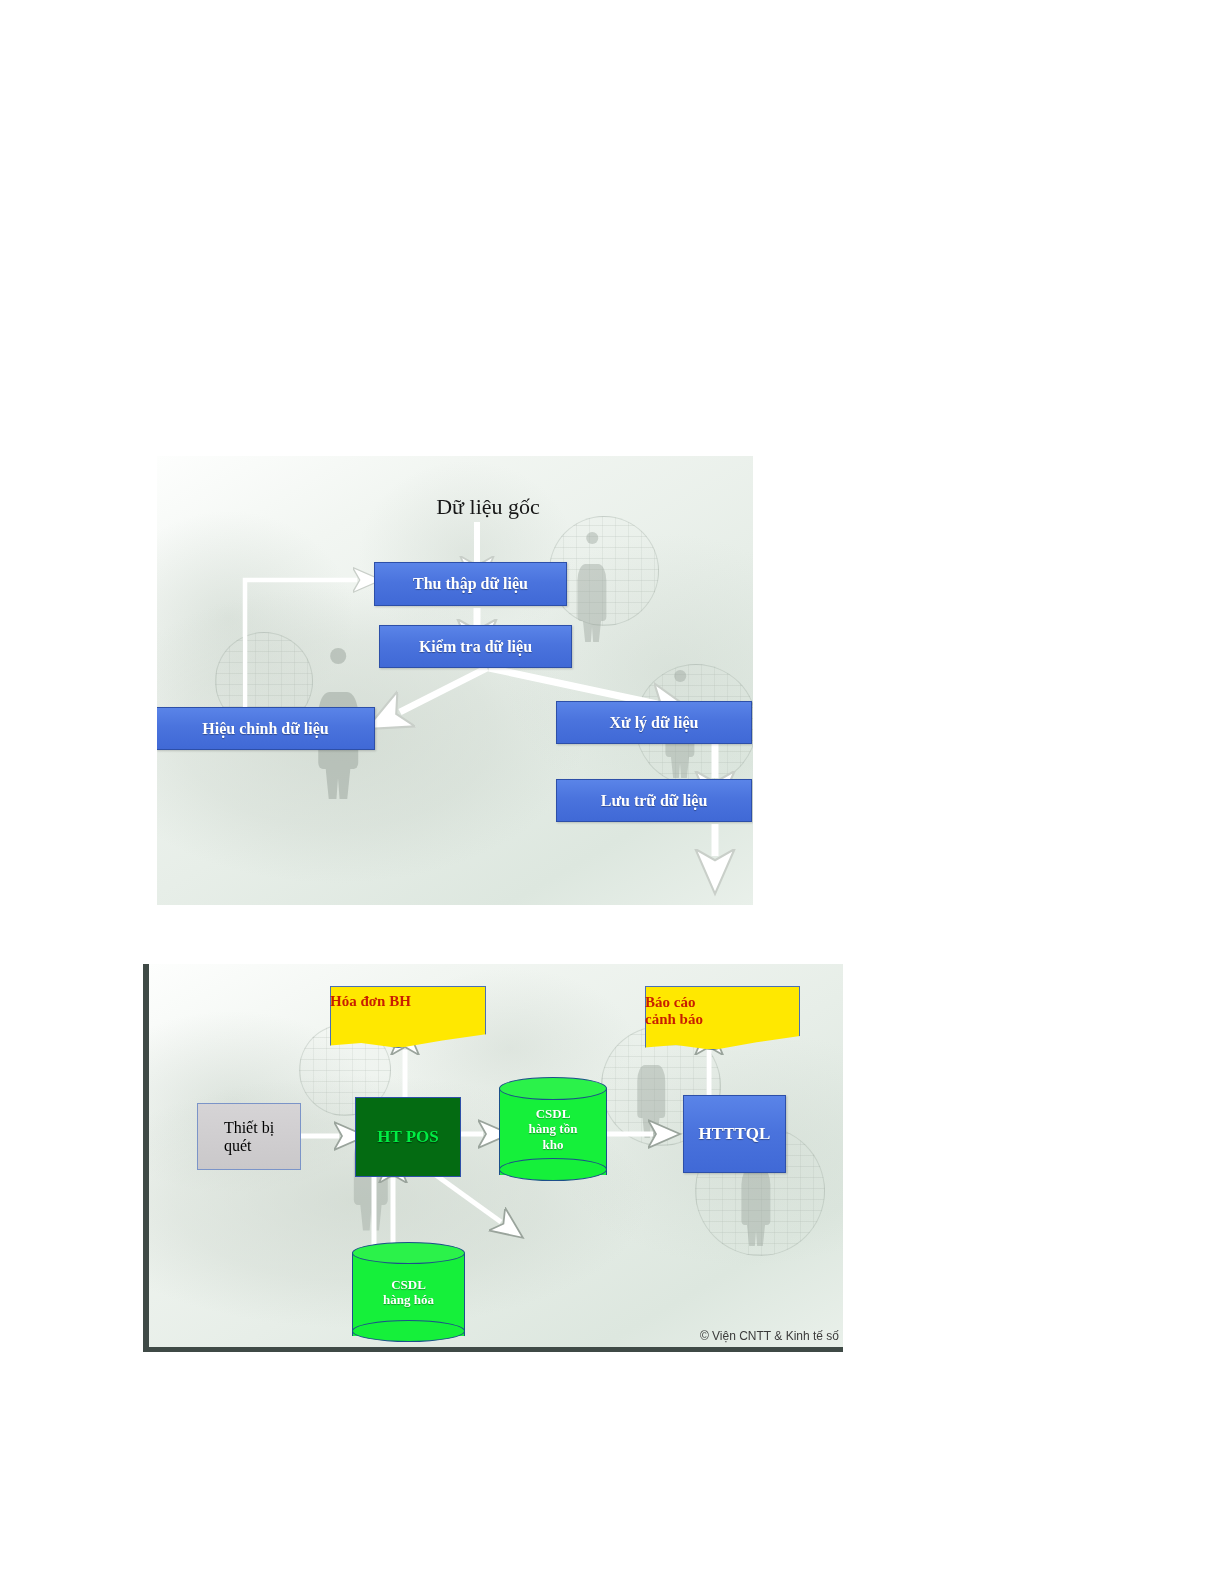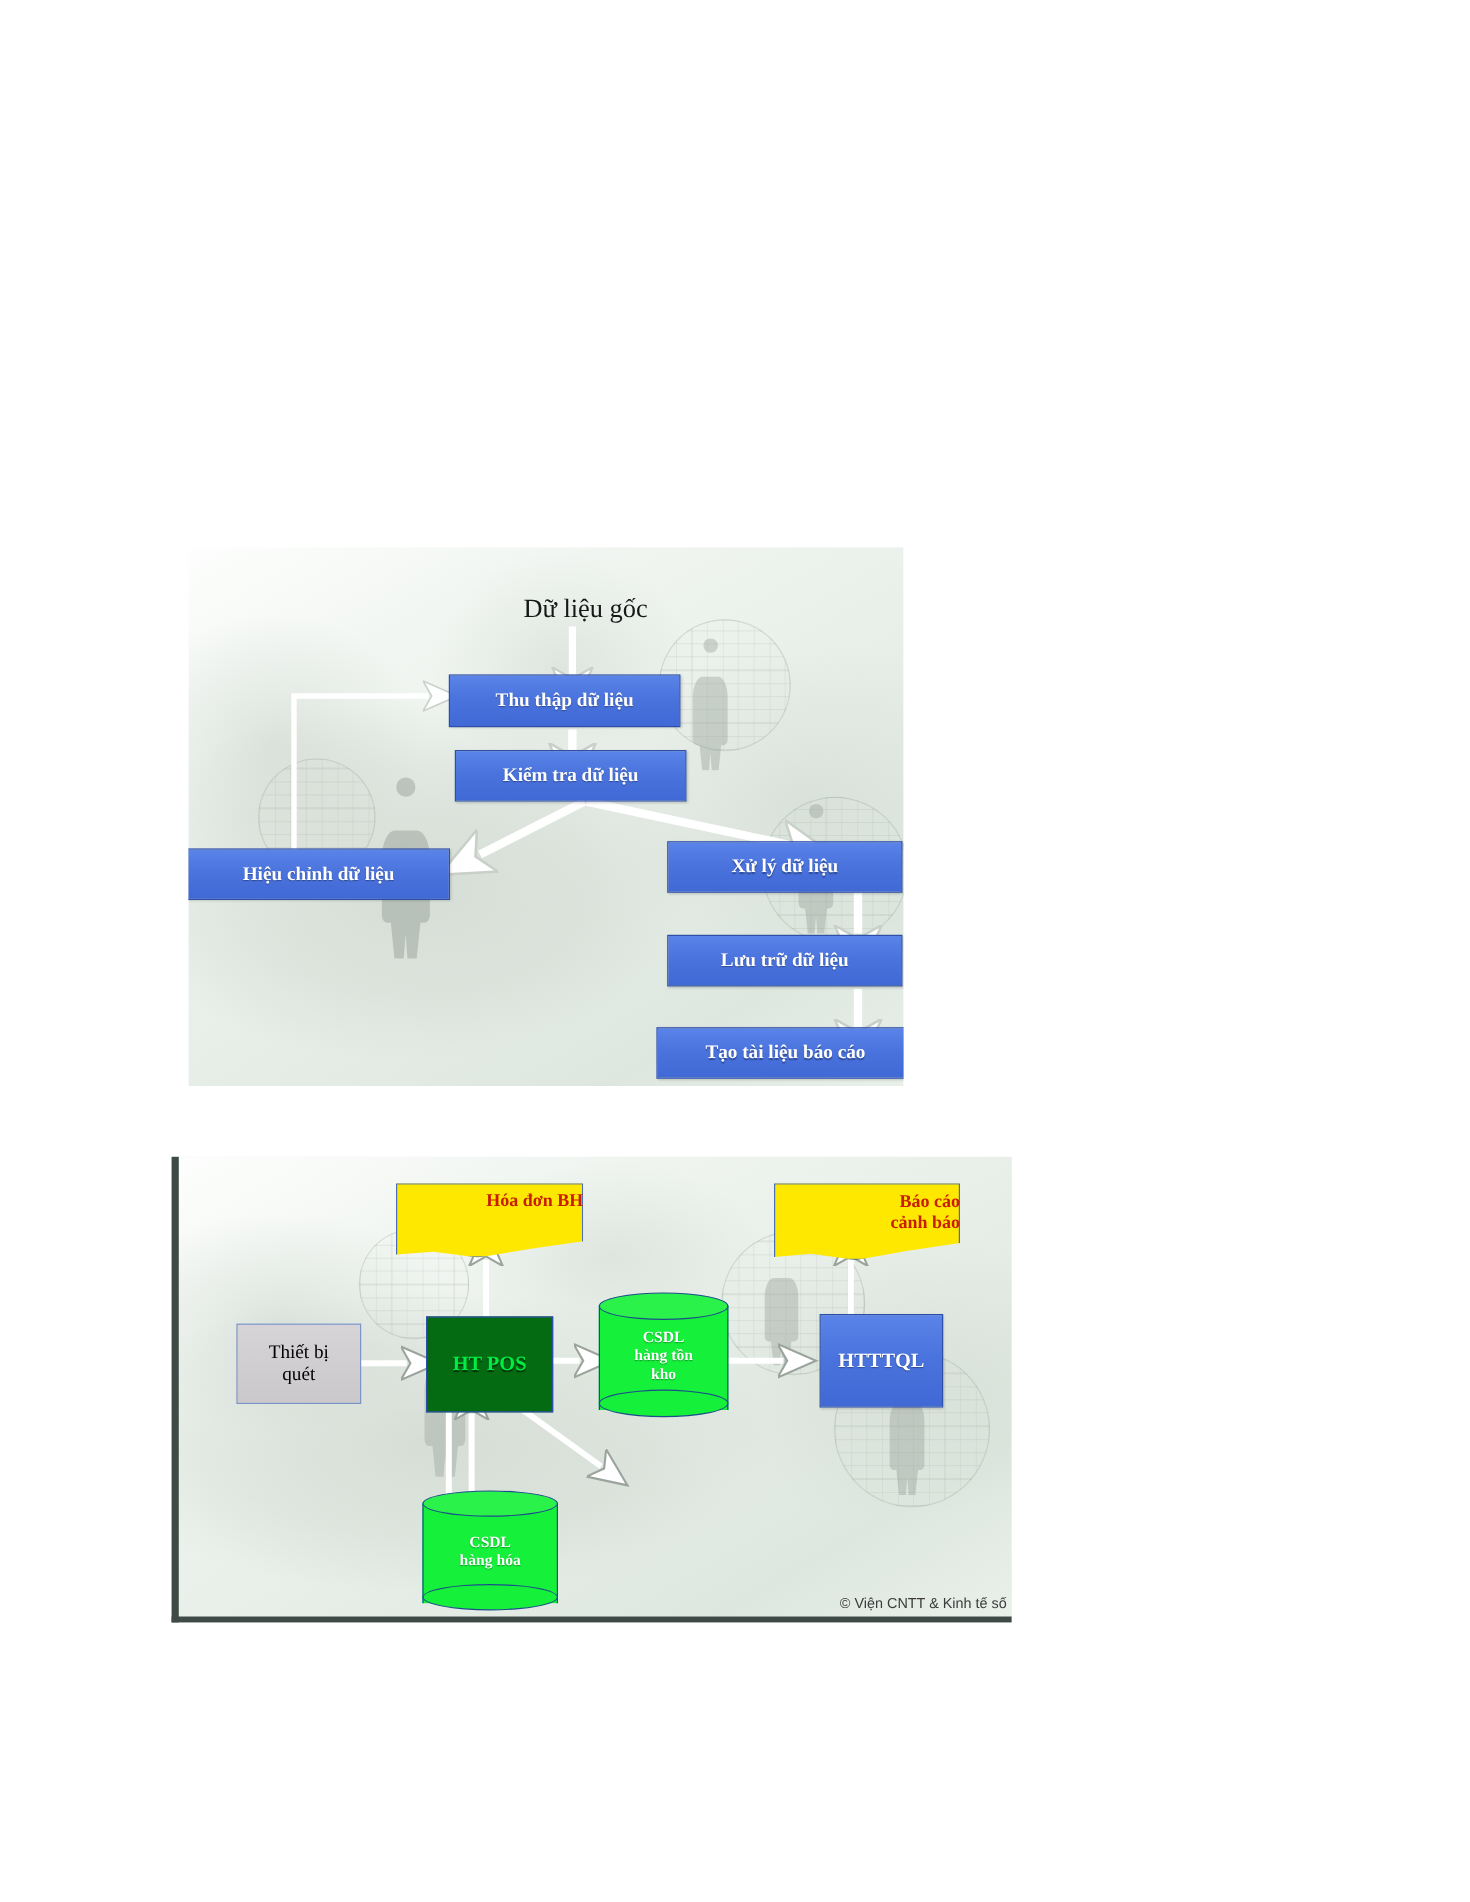--- a/index.html
+++ b/index.html
@@ -70,21 +70,20 @@
     clip-path: polygon(0 0, 100% 0, 86% 100%, 56% 100%, 50% 42%, 44% 100%, 14% 100%);
   }
 
   
   .node {
     position: absolute;
     box-sizing: border-box;
     display: flex;
     align-items: center;
     justify-content: center;
-    text-align: center;
     line-height: 1.12;
     z-index: 6;
   }
   .node-blue {
     background: linear-gradient(180deg, #5a84e8 0%, #4a73dd 46%, #4069d6 100%);
     border: 1px solid #2d4fa8;
     color: #ffffff;
     font-weight: bold;
     text-shadow: 0 1px 1px rgba(0,0,0,0.35);
     box-shadow: 1px 1px 2px rgba(0,0,0,0.18);
@@ -151,21 +150,21 @@
   }
   .banner .sheet {
     position: absolute; inset: 0;
     background: #ffe800;
     border: 1px solid #4a6fb5;
     box-sizing: border-box;
     clip-path: polygon(0 0, 100% 0, 100% 78%, 72% 88%, 44% 100%, 20% 92%, 0 96%);
   }
   .banner .lbl {
     position: absolute; left: 0; right: 0; top: 12%;
-    text-align: right;
+    text-align: left;
     color: #c81e00;
     font-weight: bold;
     line-height: 1.18;
     white-space: pre-line;
     z-index: 3;
   }
 
   .plain-label {
     position: absolute;
     color: #171717;
@@ -244,23 +243,20 @@
   </div>
 
   <div class="node node-blue" style="left:399px; top:245px; width:196px; height:43px; font-size:16px;">
     <span>Xử lý dữ liệu</span>
   </div>
 
   <div class="node node-blue" style="left:399px; top:323px; width:196px; height:43px; font-size:16px;">
     <span>Lưu trữ  dữ liệu</span>
   </div>
 
-  <div class="node node-blue" style="left:390px; top:400px; width:215px; height:43px; font-size:16px;">
-    <span>Tạo tài liệu báo cáo</span>
-  </div>
 </div>
 
 <div class="figure" style="left:143px; top:964px; width:700px; height:388px;
             border-left:6px solid #3f4a46; border-bottom:5px solid #3f4a46;
             background:#e4ece6;">
 
   <div class="backdrop"></div>
   <div class="globe" style="left:452px; top:62px; width:118px; height:118px;"></div>
   <div class="globe" style="left:546px; top:162px; width:128px; height:128px;"></div>
   <div class="globe" style="left:150px; top:60px; width:90px; height:90px;"></div>

